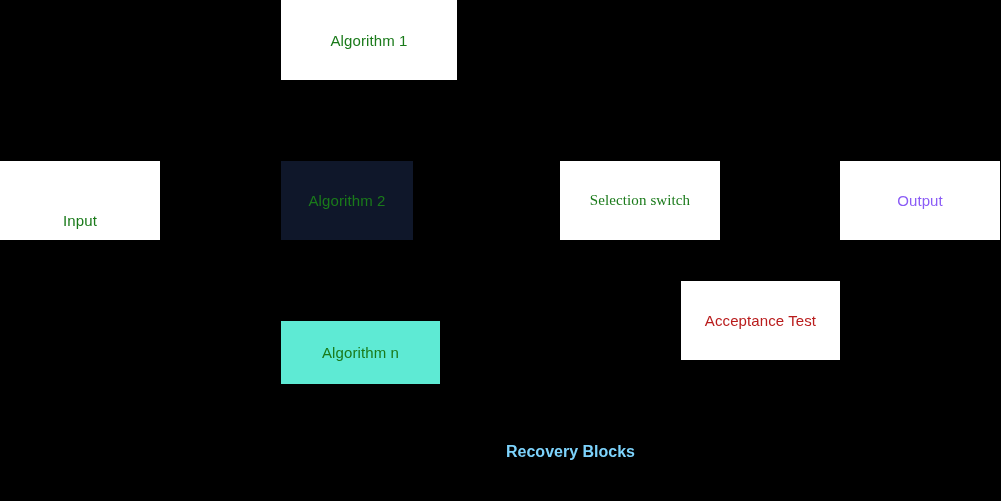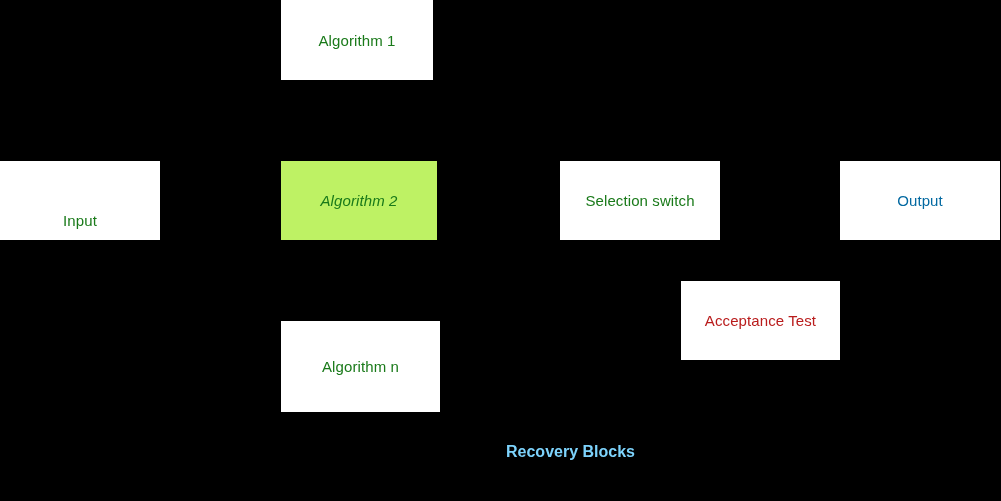--- a/index.html
+++ b/index.html
@@ -46,43 +46,43 @@
     text-align: center;
     white-space: nowrap;
     user-select: none;
   }
 </style>
 </head>
 <body style="background: rgb(0, 0, 0);">
 
 <div id="canvas" style="background: rgb(0, 0, 0);">
 
-  <div class="node" style="left: 281px; top: 0px; width: 152px; height: 80px; background: rgb(255, 255, 255);">
+  <div class="node" style="left: 281px; top: 0px; width: 176px; height: 80px; background: rgb(255, 255, 255);">
     <span class="node-label" style="color: rgb(26, 122, 26);">Algorithm 1</span>
   </div>
 
   <div class="node" style="left: 0px; top: 161px; width: 160px; height: 79px; background: rgb(255, 255, 255);">
     <span class="node-label" style="color: rgb(26, 122, 26); margin-top: 40px;">Input</span>
   </div>
 
-  <div class="node" style="left: 281px; top: 161px; width: 156px; height: 79px; background: #bef264; font-style: italic;">
+  <div class="node" style="left: 281px; top: 161px; width: 132px; height: 79px; background: #0f172a;">
     <span class="node-label" style="color: rgb(26, 122, 26);">Algorithm 2</span>
   </div>
 
   <div class="node" style="left: 560px; top: 161px; width: 160px; height: 79px; background: rgb(255, 255, 255);">
-    <span class="node-label" style="color: rgb(26, 122, 26);">Selection switch</span>
+    <span class="node-label" style="color: rgb(26, 122, 26); font-family: Liberation Serif, serif;">Selection switch</span>
   </div>
 
   <div class="node" style="left: 840px; top: 161px; width: 160px; height: 79px; background: rgb(255, 255, 255);">
-    <span class="node-label" style="color: #0369a1;">Output</span>
+    <span class="node-label" style="color: #8b5cf6;">Output</span>
   </div>
 
   <div class="node" style="left: 681px; top: 281px; width: 159px; height: 79px; background: rgb(255, 255, 255);">
     <span class="node-label" style="color: #b91c1c;">Acceptance Test</span>
   </div>
 
-  <div class="node" style="left: 281px; top: 321px; width: 159px; height: 91px; background: #ffffff;">
+  <div class="node" style="left: 281px; top: 321px; width: 159px; height: 63px; background: #5eead4;">
     <span class="node-label" style="color: rgb(26, 122, 26);">Algorithm n</span>
   </div>
 
   <div class="caption" style="left: 501px; top: 444px; width: 139px; color: #7dd3fc;">Recovery Blocks</div>
 
 </div>
 
 </body></html>

